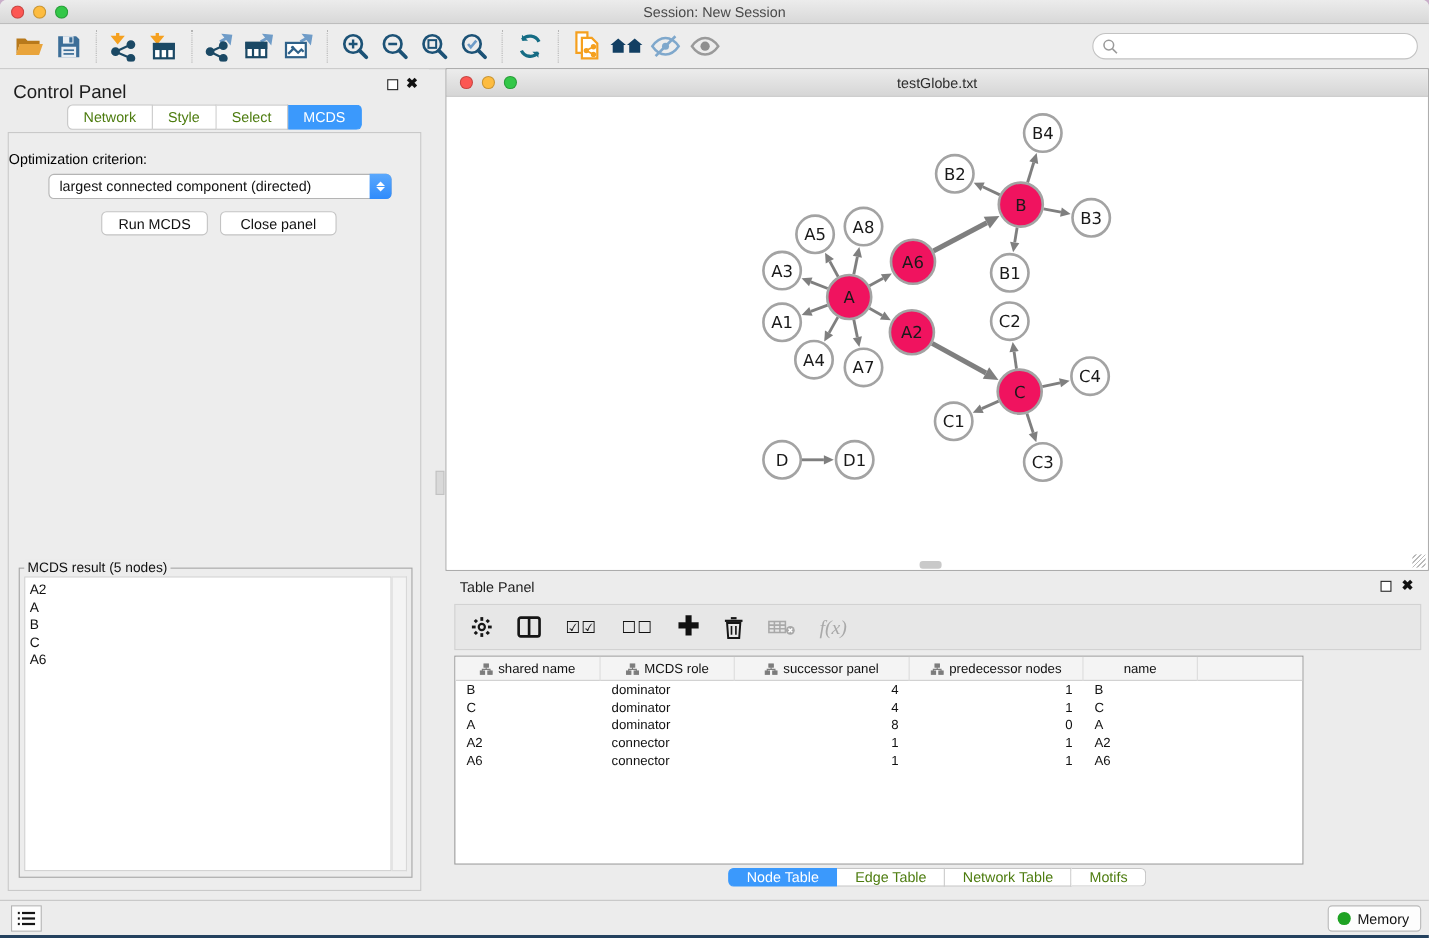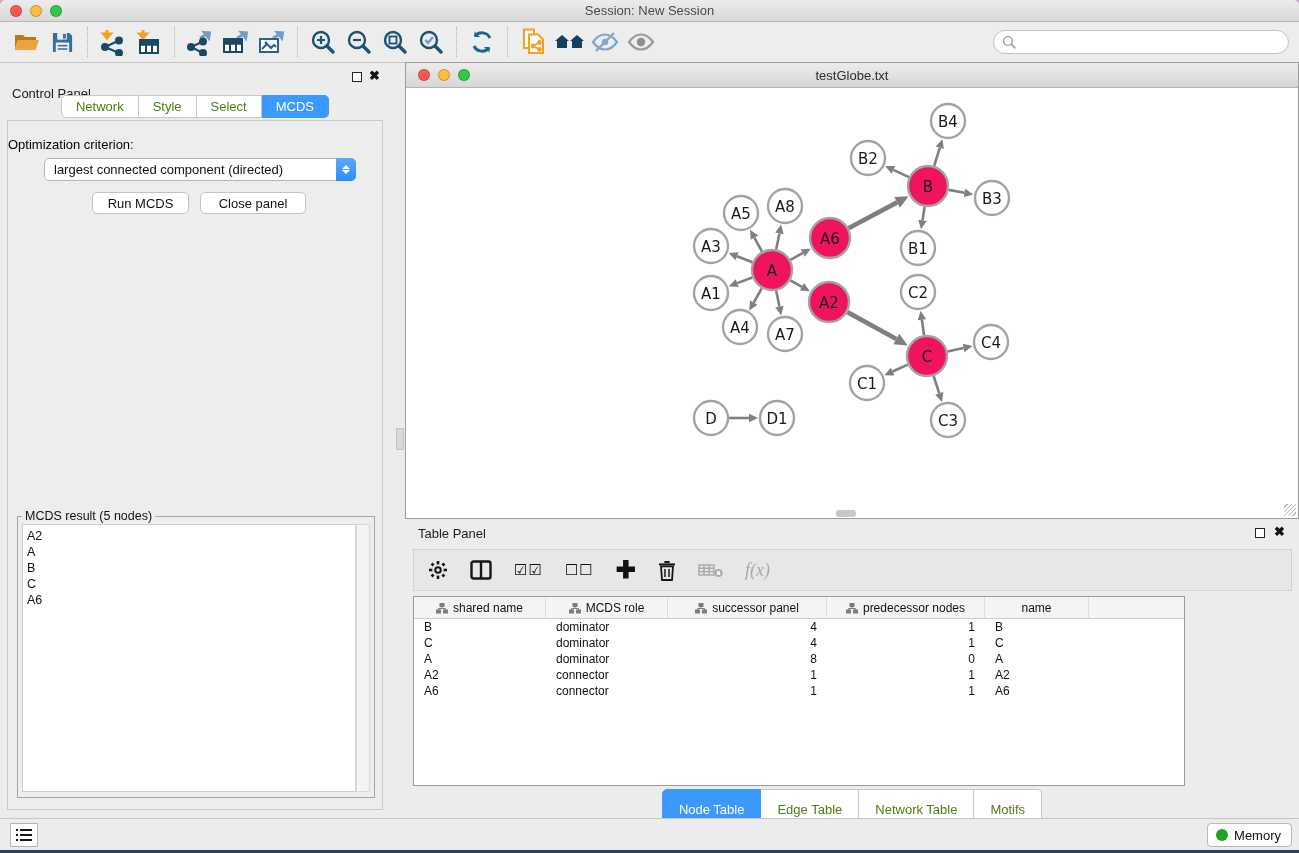--- a/index.html
+++ b/index.html
@@ -20,21 +20,21 @@
     background:#ededed; border-bottom:1px solid #c4c4c4; display:flex; align-items:center; padding-left:8px; }
   .tbtn { width:36px; height:34px; display:flex; align-items:center; justify-content:center; cursor:default; }
   .tsep { width:1px; height:30px; margin:0 7px; border-left:1px dotted #b5b5b5; }
   #search-box { position:absolute; right:10px; top:8px; width:296px; height:24px; background:#fff;
     border:1px solid #c2c2c2; border-radius:12px; display:flex; align-items:center; padding-left:8px; gap:4px; }
   #search-box input { border:none; outline:none; flex:1; font-size:12px; background:transparent; height:18px; }
 
   
   #control-panel { position:absolute; left:0; top:63px; width:390px; height:755px; background:#ececec; }
   #cp-header { position:relative; height:28px; }
-  #cp-header .ptitle { position:absolute; left:12px; top:23px; font-size:13px; color:#1c1c1c; }
+  #cp-header .ptitle { position:absolute; left:12px; top:11px; font-size:17px; color:#1c1c1c; }
   .float-btn { position:absolute; top:9px; width:10px; height:10px; border:1.5px solid #222; background:#fff; }
   .close-btn { position:absolute; top:6px; font-size:13px; font-weight:bold; color:#111; line-height:14px; }
   #cp-header .float-btn { right:28px; } #cp-header .close-btn { right:10px; }
   #cp-tabs { position:absolute; left:0; top:32px; width:100%; display:flex; justify-content:center; }
   .seg-tab { font-size:13px; padding:3px 14px; background:#fff; border:1px solid #c6c6c6; border-left:none; color:#4d7c0f; cursor:default; }
   .seg-tab:first-child { border-left:1px solid #c6c6c6; border-radius:5px 0 0 5px; }
   .seg-tab:last-child { border-radius:0 5px 5px 0; }
   .seg-tab.active { background:#3b99fc; border-color:#3b99fc; color:#fff; }
   #cp-body { position:absolute; left:7px; top:57px; width:376px; height:690px;
     background:#ededed; border:1px solid #c9c9c9; }
@@ -84,21 +84,21 @@
   .tp-fx { font-family:"Liberation Serif",serif; font-style:italic; font-size:18px; color:#a9a9a9; }
   #ntable-wrap { position:absolute; left:8px; top:77px; width:772px; height:190px; background:#fff; border:1px solid #9a9a9a; overflow:hidden; }
   .trow { display:grid; grid-template-columns:132px 122px 159px 158px 104px 1fr; }
   .trow.head { background:#f4f4f4; border-bottom:1px solid #cfcfcf; height:22px; }
   .th { display:flex; align-items:center; justify-content:center; gap:5px; font-size:12px; color:#111;
     border-right:1px solid #dcdcdc; height:22px; }
   .td { font-size:12px; color:#111; line-height:16px; padding:0 10px; white-space:nowrap; }
   .td.r { text-align:right; }
   .trow.body { height:16px; }
   #tp-tabs { position:absolute; left:0; top:270px; width:100%; display:flex; justify-content:center; }
-  #tp-tabs .seg-tab { padding:12px 16px; }
+  #tp-tabs .seg-tab { padding:0 16px; }
 
   
   #status-bar { position:absolute; left:0; top:818px; width:100%; height:32px; background:#ececec; border-top:1px solid #c6c6c6; }
   #list-btn { position:absolute; left:10px; top:4px; width:28px; height:24px; background:#fdfdfd; border:1px solid #b3b3b3;
     display:flex; align-items:center; justify-content:center; }
   #memory-btn { position:absolute; right:7px; top:4px; height:24px; padding:0 10px 0 8px; background:#fdfdfd; border:1px solid #b9b9b9;
     border-radius:4px; display:flex; align-items:center; gap:6px; font-size:13px; color:#111; }
   #memory-dot { width:12px; height:12px; border-radius:50%; background:#1ea223; }
   #desktop-strip { position:absolute; left:0; top:850px; width:100%; height:3px; background:#24415e; }
 </style>

